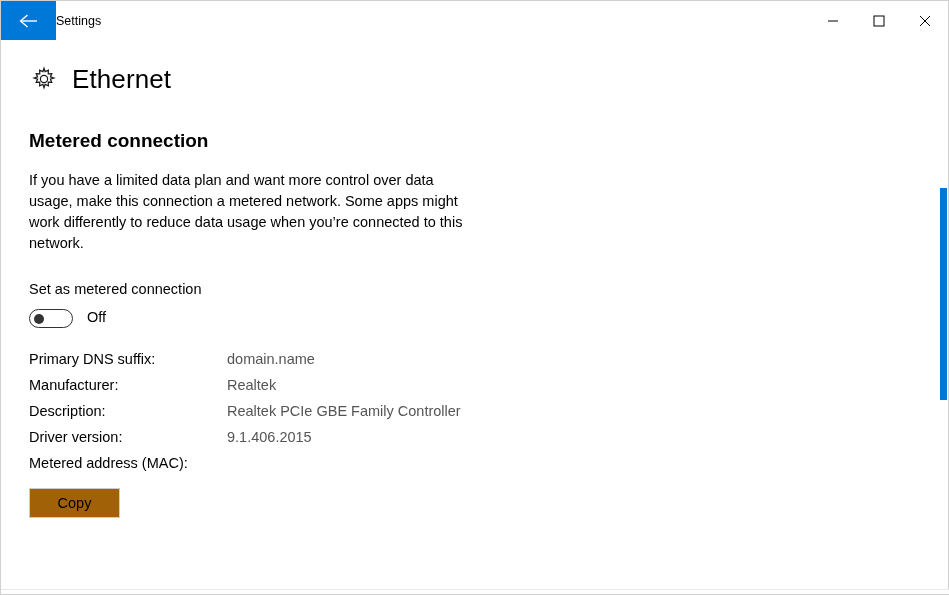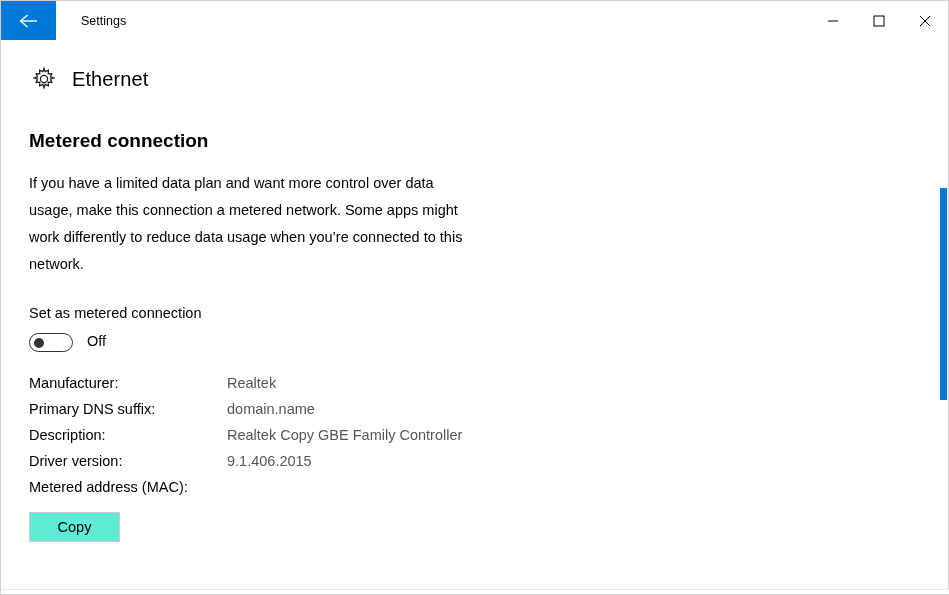--- a/index.html
+++ b/index.html
@@ -38,21 +38,21 @@
     background: #0078d7;
     display: flex;
     align-items: center;
     justify-content: center;
     cursor: pointer;
   }
   .back-button svg { display: block; }
   .title-text {
     display: flex;
     align-items: center;
-    padding-left: 25px;
+    padding-left: 0;
     font-size: 12.5px;
     color: #000000;
   }
   .caption-buttons {
     position: absolute;
     right: 0;
     top: 0;
     height: 39px;
     display: flex;
   }
@@ -84,37 +84,37 @@
   .gear-icon {
     width: 30px;
     height: 30px;
     margin-left: 0px;
     margin-right: 13px;
     display: flex;
     align-items: center;
     justify-content: center;
   }
   .page-title {
-    font-size: 20px;
+    font-size: 26px;
     font-weight: 400;
     color: #000000;
     letter-spacing: 0.1px;
   }
 
   .section-title {
     font-size: 19px;
     font-weight: 700;
     color: #000000;
     margin-top: 28px;
     margin-bottom: 0;
   }
 
   .paragraph {
     font-size: 14.5px;
-    line-height: 27px;
+    line-height: 21px;
     color: #000000;
     margin-top: 18px;
     width: 445px;
   }
 
   .subheading {
     font-size: 14.5px;
     color: #000000;
     margin-top: 27px;
   }
@@ -176,21 +176,21 @@
   }
   .props-table td.value {
     color: #555555;
     white-space: nowrap;
   }
 
   .copy-button {
     margin-top: 12px;
     width: 91px;
     height: 30px;
-    background: #5eead4;
+    background: #a16207;
     border: 1px solid #cccccc;
     font-size: 14.5px;
     color: #000000;
     font-family: "Liberation Sans", sans-serif;
     cursor: pointer;
     padding: 0;
   }
 
   
   .scrollbar {
@@ -285,30 +285,30 @@
       <div class="toggle">
         <div class="knob"></div>
       </div>
       <span class="toggle-label">Off</span>
     </div>
 
 
     <table class="props-table">
       <tbody>
           <tr>
+        <td class="label">Primary DNS suffix:</td>
+        <td class="value">domain.name</td>
+      </tr>
+      <tr>
         <td class="label">Manufacturer:</td>
         <td class="value">Realtek</td>
       </tr>
       <tr>
-        <td class="label">Primary DNS suffix:</td>
-        <td class="value">domain.name</td>
-      </tr>
-      <tr>
         <td class="label">Description:</td>
-        <td class="value">Realtek Copy GBE Family Controller</td>
+        <td class="value">Realtek PCIe GBE Family Controller</td>
       </tr>
       <tr>
         <td class="label">Driver version:</td>
         <td class="value">9.1.406.2015</td>
       </tr>
       <tr>
         <td class="label">Metered address (MAC):</td>
         <td class="value"></td>
       </tr>
     </tbody>

